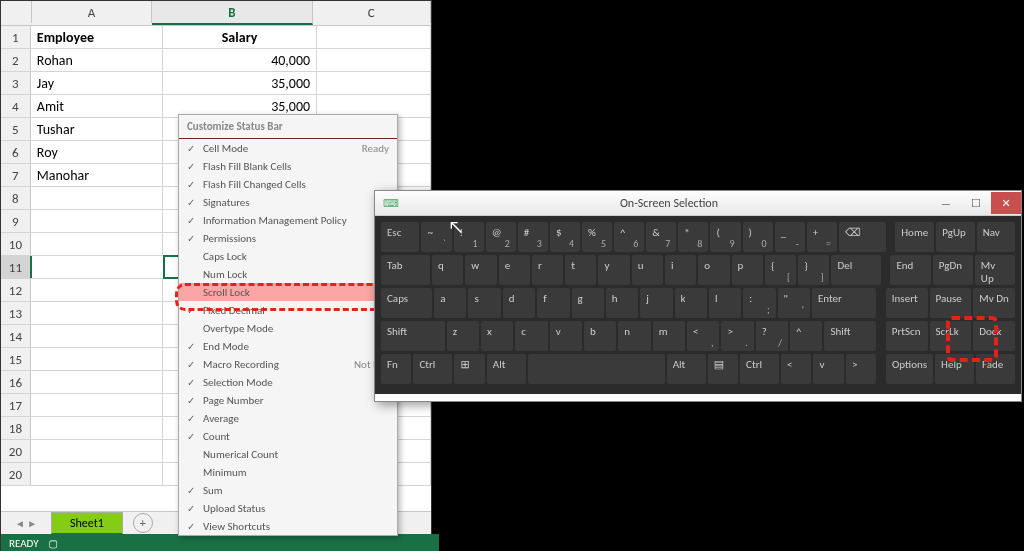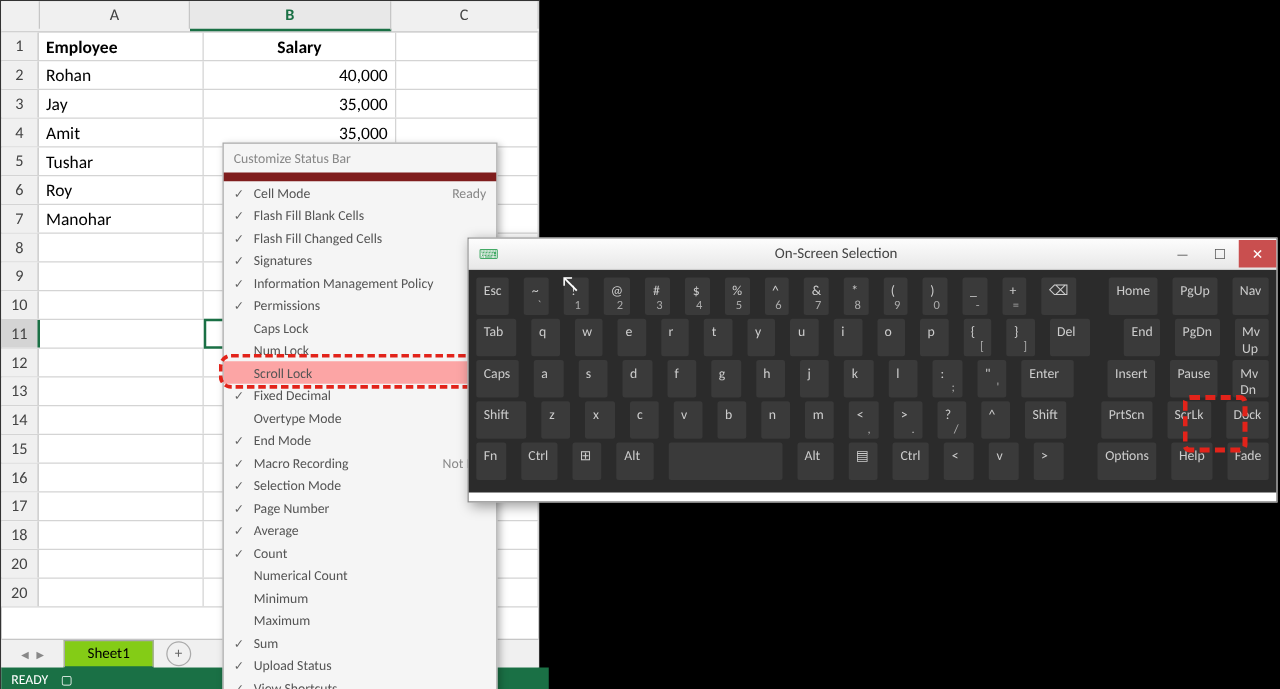--- a/index.html
+++ b/index.html
@@ -16,36 +16,36 @@
 .cA{width:137px}.cB{width:160px;justify-content:flex-end}.cC{width:118px}
 .row.hd .cell{font-weight:bold}.row.hd .cB{justify-content:center}
 .cell.sel{border:2px solid #1a7045;margin:-1px;z-index:5;position:relative;background:#fff}
 .tabs{position:absolute;left:0;bottom:18px;width:100%;height:22px;background:#f0f0f0;display:flex;align-items:center;font-size:12px;border-top:1px solid #c6c6c6}
 .tabnav{width:50px;display:flex;justify-content:center;gap:10px;color:#888;font-size:10px}
 .tab{padding:3px 18px;background:#84cc16;border:1px solid #aaa;border-bottom:2px solid #1a7045;font-size:12px}
 .tabplus{width:18px;height:18px;border:1px solid #aaa;border-radius:50%;display:flex;align-items:center;justify-content:center;margin-left:10px;font-size:12px;color:#666}
 .status{position:absolute;left:0;bottom:0;width:100%;height:18px;background:#1a7045;color:#fff;font-size:11px;display:flex;align-items:center;padding-left:8px}
 .status-icon{margin-left:10px;font-size:10px}
 .ctxmenu{position:absolute;left:178px;top:114px;width:218px;background:#f5f5f5;border:1px solid #aaa;box-shadow:2px 2px 6px rgba(0,0,0,.3);font-size:11px;color:#555;z-index:20}
-.ctxtitle{padding:5px 8px;font-weight:normal;color:#888;border-bottom:7px solid #7f1d1d}
+.ctxtitle{padding:5px 8px;font-weight:bold;color:#888;border-bottom:1px solid #7f1d1d}
 .ctxitem{display:flex;align-items:center;height:18px;padding:0 8px}
 .ctxitem .chk{width:16px;color:#666;font-size:10px}
 .ctxitem .lbl{flex:1}
 .ctxitem .val{color:#888}
 .ctxitem.hl{background:#fca5a5}
 .redbox1{position:absolute;left:175px;top:283px;width:214px;height:22px;border:3px dashed #e2231a;border-radius:10px;z-index:30;pointer-events:none}
 .oskwin{position:absolute;left:374px;top:190px;width:646px;height:210px;background:#fff;border:1px solid #888;box-shadow:3px 3px 10px rgba(0,0,0,.4);z-index:40}
 .osktitle{height:24px;background:linear-gradient(#fdfdfd,#e8e8e8);display:flex;align-items:center;font-size:12px;color:#444;border-bottom:1px solid #ccc;position:relative}
 .osktitle .ticon{margin:0 8px;font-size:11px;color:#4a6}
 .osktitle .ttext{flex:1;text-align:center}
 .winbtns{display:flex}
 .winbtn{width:30px;height:22px;display:flex;align-items:center;justify-content:center;font-size:11px;color:#555}
 .winbtn:last-child{background:#c94f4f;color:#fff}
 .oskbody{background:#2b2b2b;padding:6px;height:178px;box-sizing:border-box}
-.krow{display:flex;gap:12px;margin-bottom:3px}
+.krow{display:flex;gap:2px;margin-bottom:3px}
 .key{background:#3a3a3a;color:#ccc;font-size:11px;display:flex;align-items:flex-start;justify-content:flex-start;padding:4px 6px;box-sizing:border-box;height:30px;border-radius:2px;position:relative}
 .key .sub{position:absolute;bottom:2px;right:6px;font-size:10px;color:#aaa}
 .key.w1{width:38px}.key.w15{width:50px}.key.w2{width:62px}.key.w25{width:78px}.key.sp{width:188px}
 .gap{width:8px}
 .cursor{position:absolute;left:448px;top:216px;z-index:60;font-size:18px;color:#fff;pointer-events:none}
 .redbox2{position:absolute;left:946px;top:316px;width:44px;height:38px;border:4px dashed #e2231a;border-radius:6px;z-index:50;pointer-events:none}
 </style>
 </head>
 <body>
 
@@ -278,25 +278,20 @@
         <span class="val"></span>
       </div>
       <div class="ctxitem">
         <span class="chk"></span>
         <span class="lbl">Numerical Count</span>
         <span class="val"></span>
       </div>
       <div class="ctxitem">
         <span class="chk"></span>
         <span class="lbl">Minimum</span>
-        <span class="val"></span>
-      </div>
-      <div class="ctxitem">
-        <span class="chk"></span>
-        <span class="lbl">Maximum</span>
         <span class="val"></span>
       </div>
       <div class="ctxitem">
         <span class="chk">✓</span>
         <span class="lbl">Sum</span>
         <span class="val"></span>
       </div>
       <div class="ctxitem">
         <span class="chk">✓</span>
         <span class="lbl">Upload Status</span>

